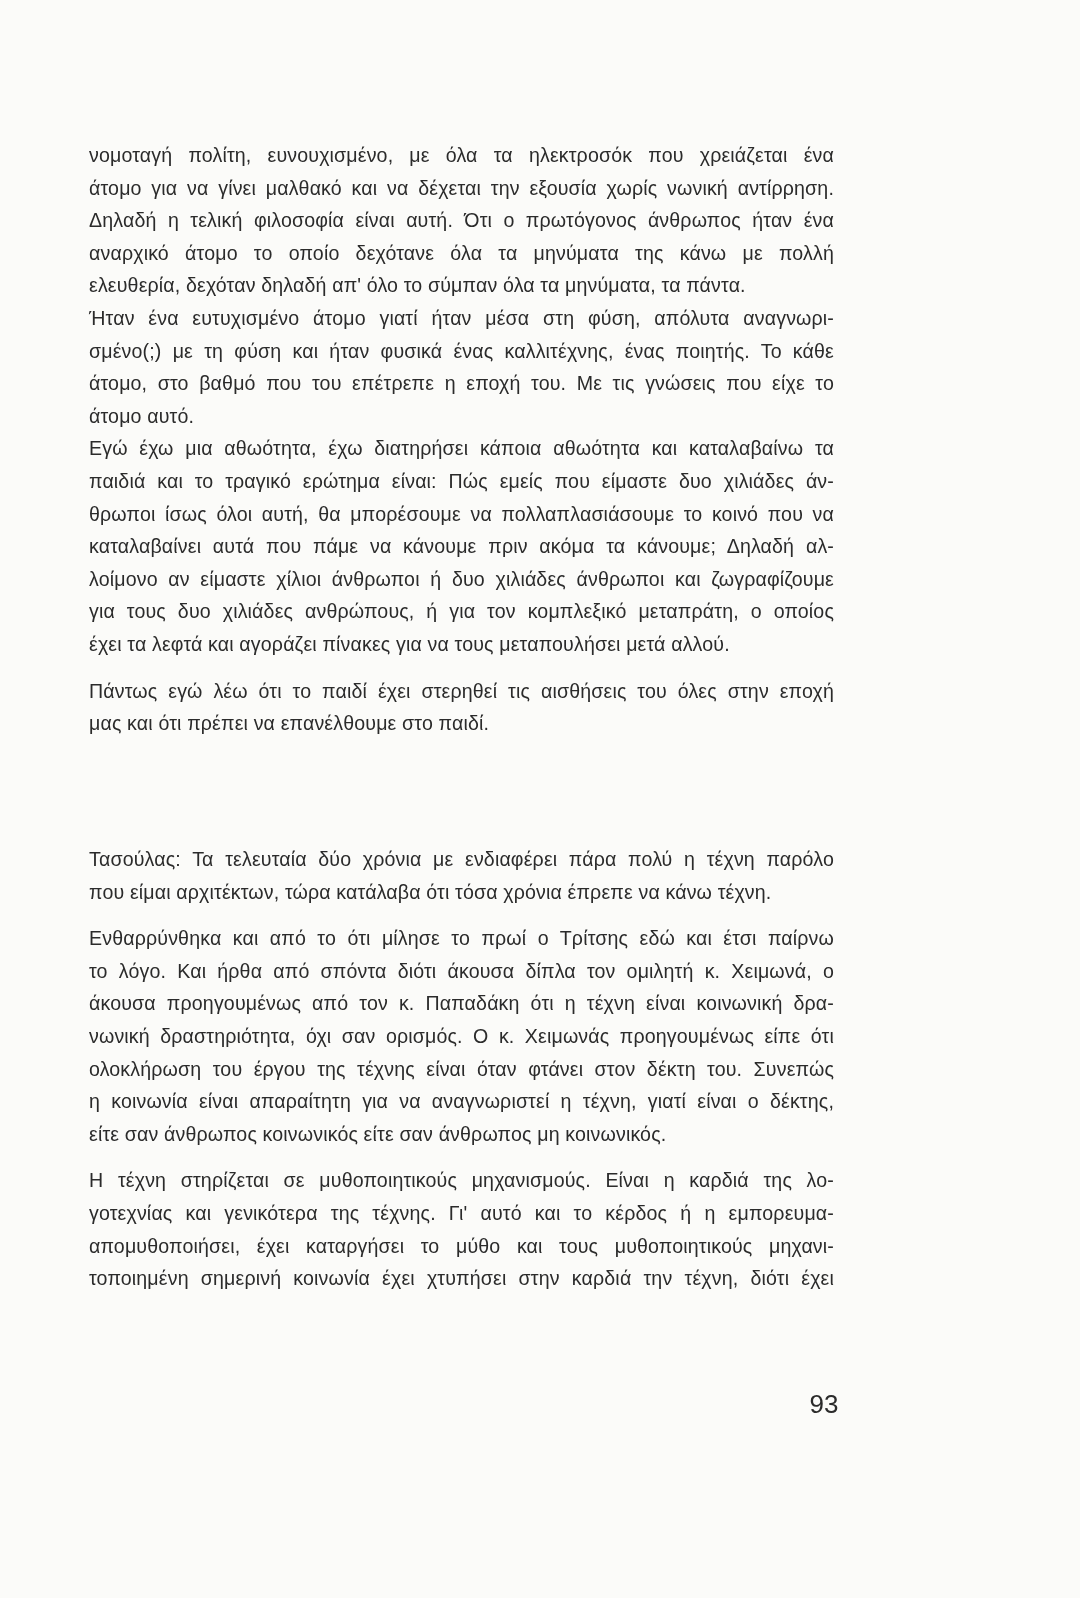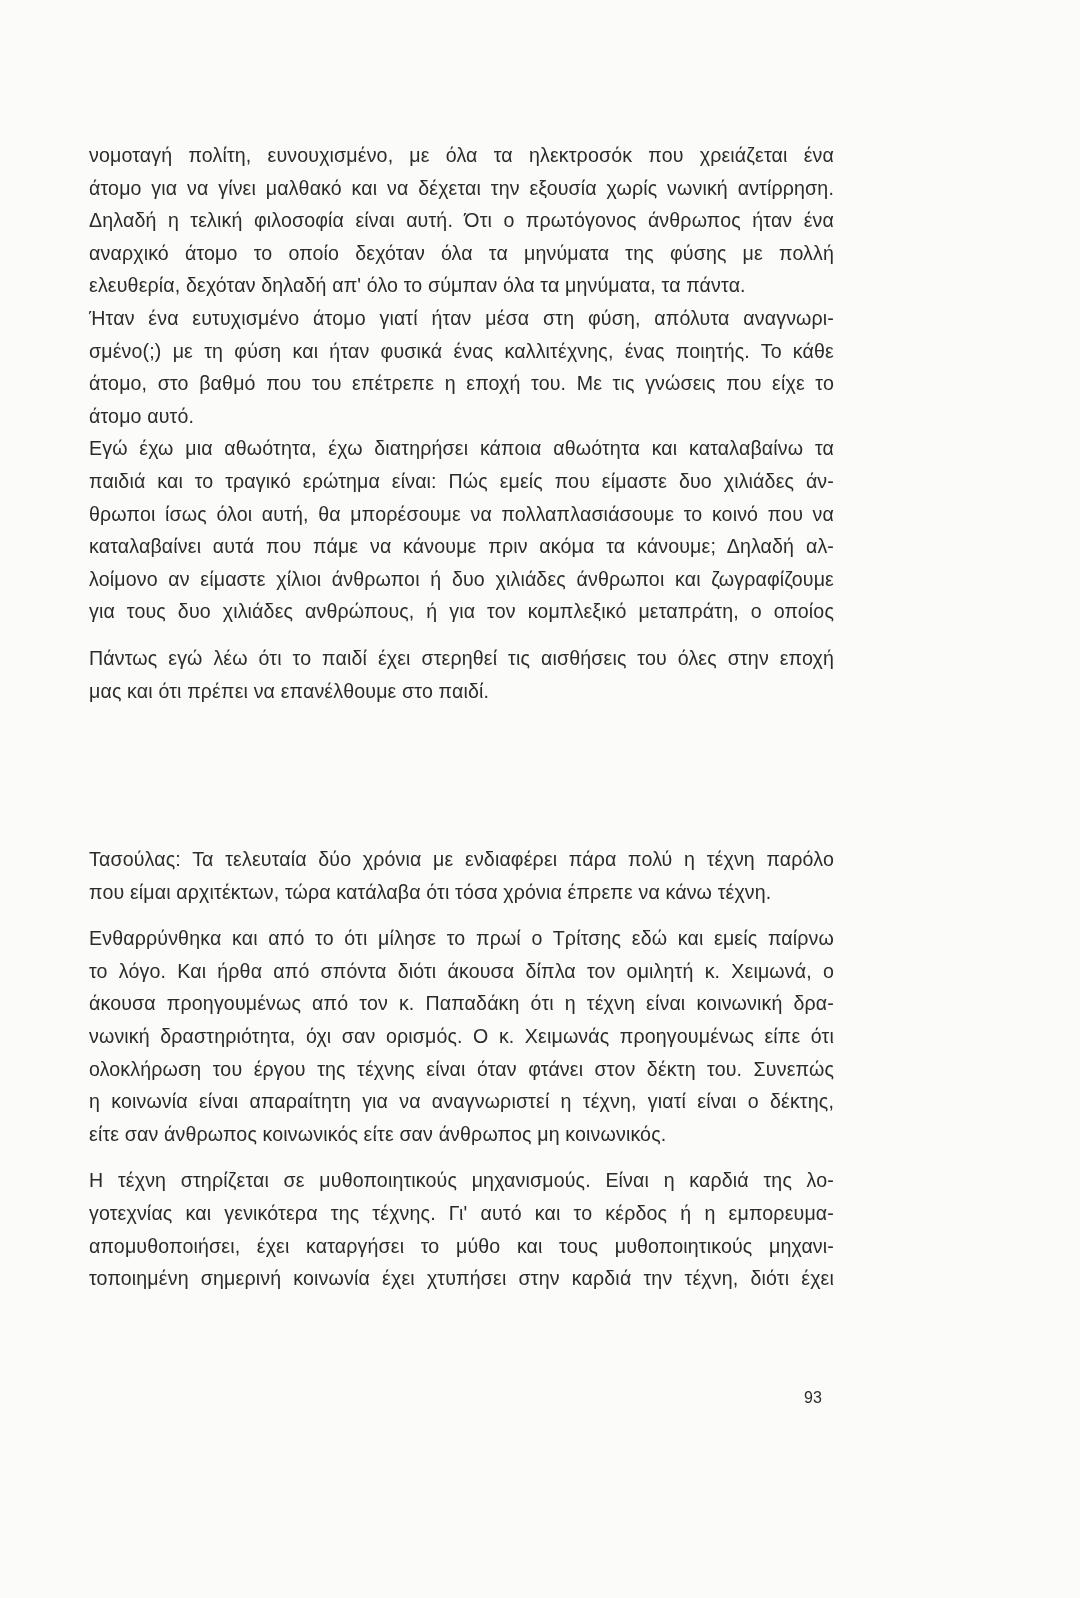--- a/index.html
+++ b/index.html
@@ -45,65 +45,66 @@
     .speaker {
       font-weight: normal;
     }
     .block-1 { top: 127px; }
     .block-2 { top: 831px; }
     .page-number {
       position: absolute;
       top: 1377px;
       left: 804px;
       width: 40px;
-      text-align: left;
-      font-size: 16px;
+      text-align: center;
+      font-size: 26px;
       color: #2b2b2b;
     }
   </style>
 </head>
 <body>
 
 <div class="page">
 
   <div class="text-block block-1">
     <div>
       <span class="line">νομοταγή πολίτη, ευνουχισμένο, με όλα τα ηλεκτροσόκ που χρειάζεται ένα</span>
       <span class="line">άτομο για να γίνει μαλθακό και να δέχεται την εξουσία χωρίς νωνική αντίρρηση.</span>
       <span class="line">Δηλαδή η τελική φιλοσοφία είναι αυτή. Ότι ο πρωτόγονος άνθρωπος ήταν ένα</span>
-      <span class="line">αναρχικό άτομο το οποίο δεχόταν όλα τα μηνύματα της φύσης με πολλή</span>
+      <span class="line">αναρχικό άτομο το οποίο δεχότανε όλα τα μηνύματα της κάνω με πολλή</span>
       <span class="line last">ελευθερία, δεχόταν δηλαδή απ' όλο το σύμπαν όλα τα μηνύματα, τα πάντα.</span>
       <span class="line">Ήταν ένα ευτυχισμένο άτομο γιατί ήταν μέσα στη φύση, απόλυτα αναγνωρι-</span>
       <span class="line">σμένο(;) με τη φύση και ήταν φυσικά ένας καλλιτέχνης, ένας ποιητής. Το κάθε</span>
       <span class="line">άτομο, στο βαθμό που του επέτρεπε η εποχή του. Με τις γνώσεις που είχε το</span>
       <span class="line last">άτομο αυτό.</span>
     </div>
     <div>
       <span class="line">Εγώ έχω μια αθωότητα, έχω διατηρήσει κάποια αθωότητα και καταλαβαίνω τα</span>
       <span class="line">παιδιά και το τραγικό ερώτημα είναι: Πώς εμείς που είμαστε δυο χιλιάδες άν-</span>
       <span class="line">θρωποι ίσως όλοι αυτή, θα μπορέσουμε να πολλαπλασιάσουμε το κοινό που να</span>
       <span class="line">καταλαβαίνει αυτά που πάμε να κάνουμε πριν ακόμα τα κάνουμε; Δηλαδή αλ-</span>
       <span class="line">λοίμονο αν είμαστε χίλιοι άνθρωποι ή δυο χιλιάδες άνθρωποι και ζωγραφίζουμε</span>
       <span class="line">για τους δυο χιλιάδες ανθρώπους, ή για τον κομπλεξικό μεταπράτη, ο οποίος</span>
+      <span class="line last">έχει τα λεφτά και αγοράζει πίνακες για να τους μεταπουλήσει μετά αλλού.</span>
     </div>
     <span class="para-gap"></span>
     <div>
       <span class="line">Πάντως εγώ λέω ότι το παιδί  έχει στερηθεί τις αισθήσεις του όλες στην εποχή</span>
       <span class="line last">μας και ότι πρέπει να επανέλθουμε στο παιδί.</span>
     </div>
   </div>
 
   <div class="text-block block-2">
     <div>
       <span class="line"><span class="speaker">Τασούλας:</span><span> Τα τελευταία δύο χρόνια με ενδιαφέρει πάρα πολύ η τέχνη παρόλο</span></span>
       <span class="line last">που είμαι αρχιτέκτων, τώρα κατάλαβα ότι τόσα χρόνια έπρεπε να κάνω τέχνη.</span>
     </div>
     <span class="para-gap"></span>
     <div>
-      <span class="line">Ενθαρρύνθηκα και από το ότι μίλησε το πρωί ο Τρίτσης εδώ και εμείς παίρνω</span>
+      <span class="line">Ενθαρρύνθηκα και από το ότι μίλησε το πρωί ο Τρίτσης εδώ και έτσι παίρνω</span>
       <span class="line">το λόγο. Και ήρθα από σπόντα διότι άκουσα δίπλα τον ομιλητή κ. Χειμωνά, ο</span>
       <span class="line">άκουσα προηγουμένως από τον κ. Παπαδάκη ότι η τέχνη είναι κοινωνική δρα-</span>
       <span class="line">νωνική δραστηριότητα, όχι σαν ορισμός. Ο κ. Χειμωνάς προηγουμένως είπε ότι</span>
       <span class="line">ολοκλήρωση του έργου της τέχνης είναι όταν φτάνει στον δέκτη του. Συνεπώς</span>
       <span class="line">η κοινωνία είναι απαραίτητη για να αναγνωριστεί η τέχνη, γιατί είναι ο δέκτης,</span>
       <span class="line last">είτε σαν άνθρωπος κοινωνικός είτε σαν άνθρωπος μη κοινωνικός.</span>
     </div>
     <span class="para-gap"></span>
     <div>
       <span class="line">Η τέχνη στηρίζεται σε μυθοποιητικούς μηχανισμούς. Είναι η καρδιά της λο-</span>

